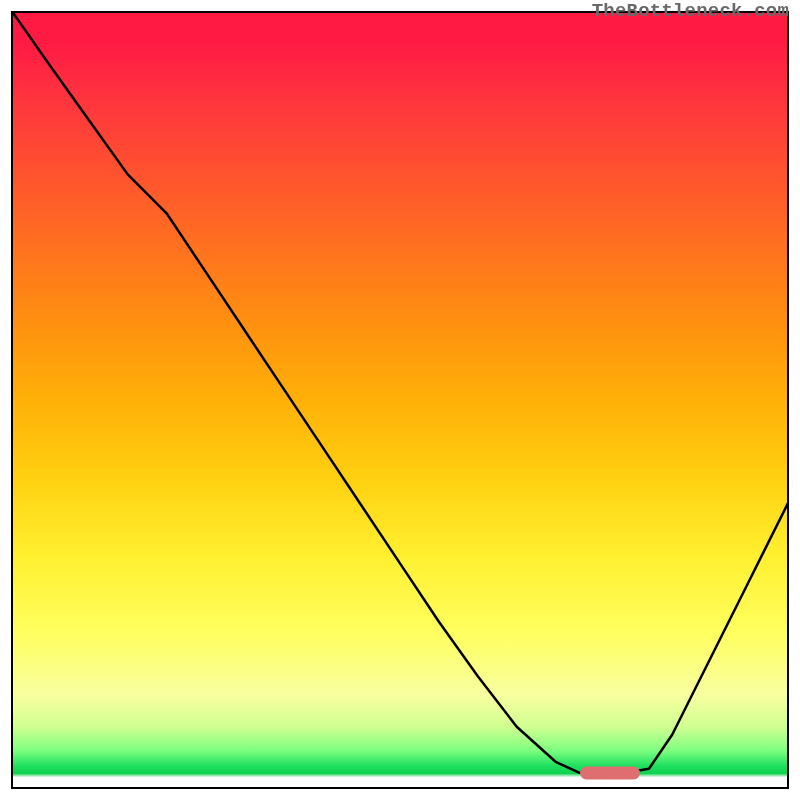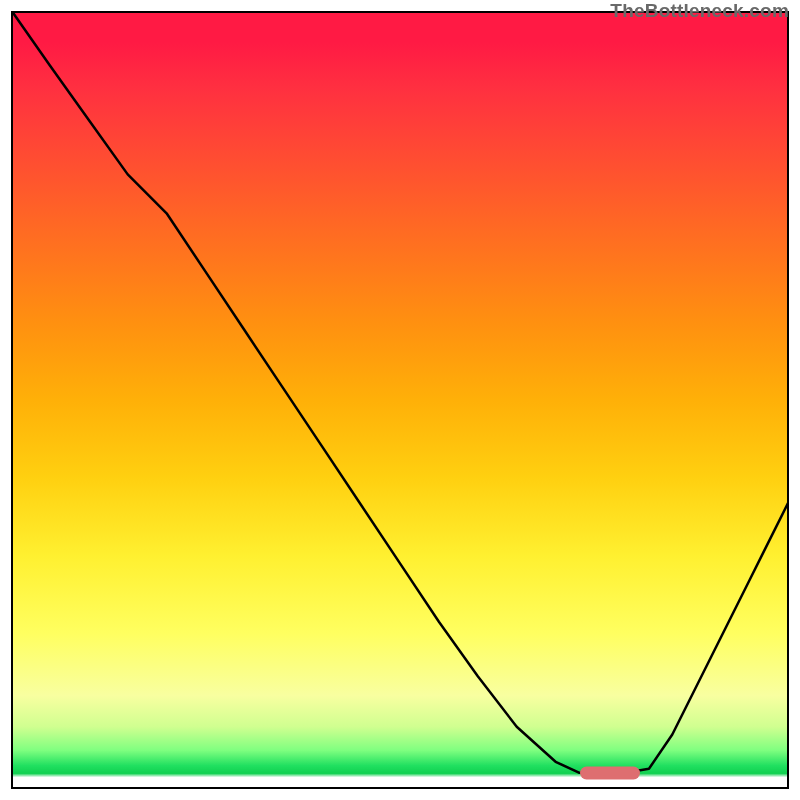--- a/index.html
+++ b/index.html
@@ -8,20 +8,21 @@
     width: 800px;
     height: 800px;
     overflow: hidden;
     background: #ffffff;
     font-family: Arial, Helvetica, sans-serif;
   }
   .chart-container {
     position: relative;
     width: 800px;
     height: 800px;
+    font-family: Liberation Mono, monospace;
   }
   .plot-area {
     position: absolute;
     left: 11px;
     top: 11px;
     width: 778px;
     height: 778px;
     box-sizing: border-box;
   }
   .gradient-bg {

